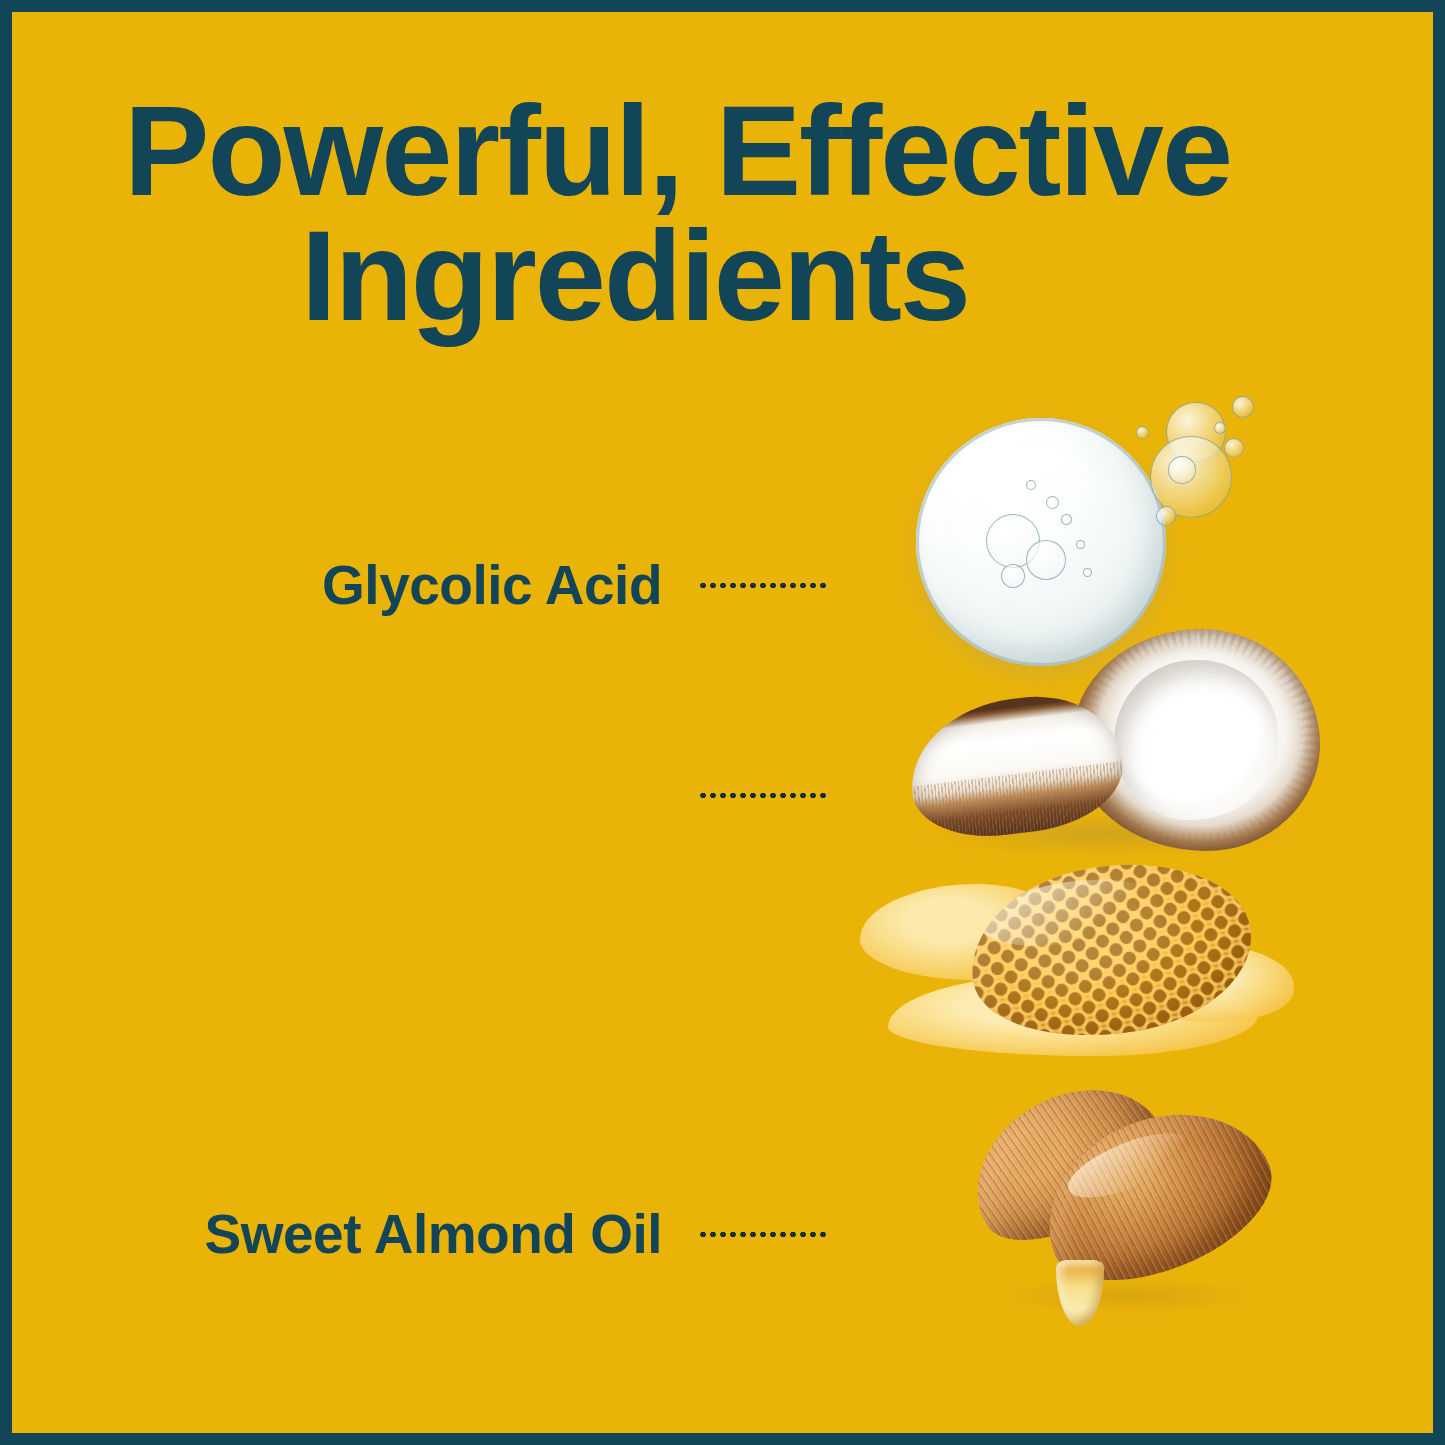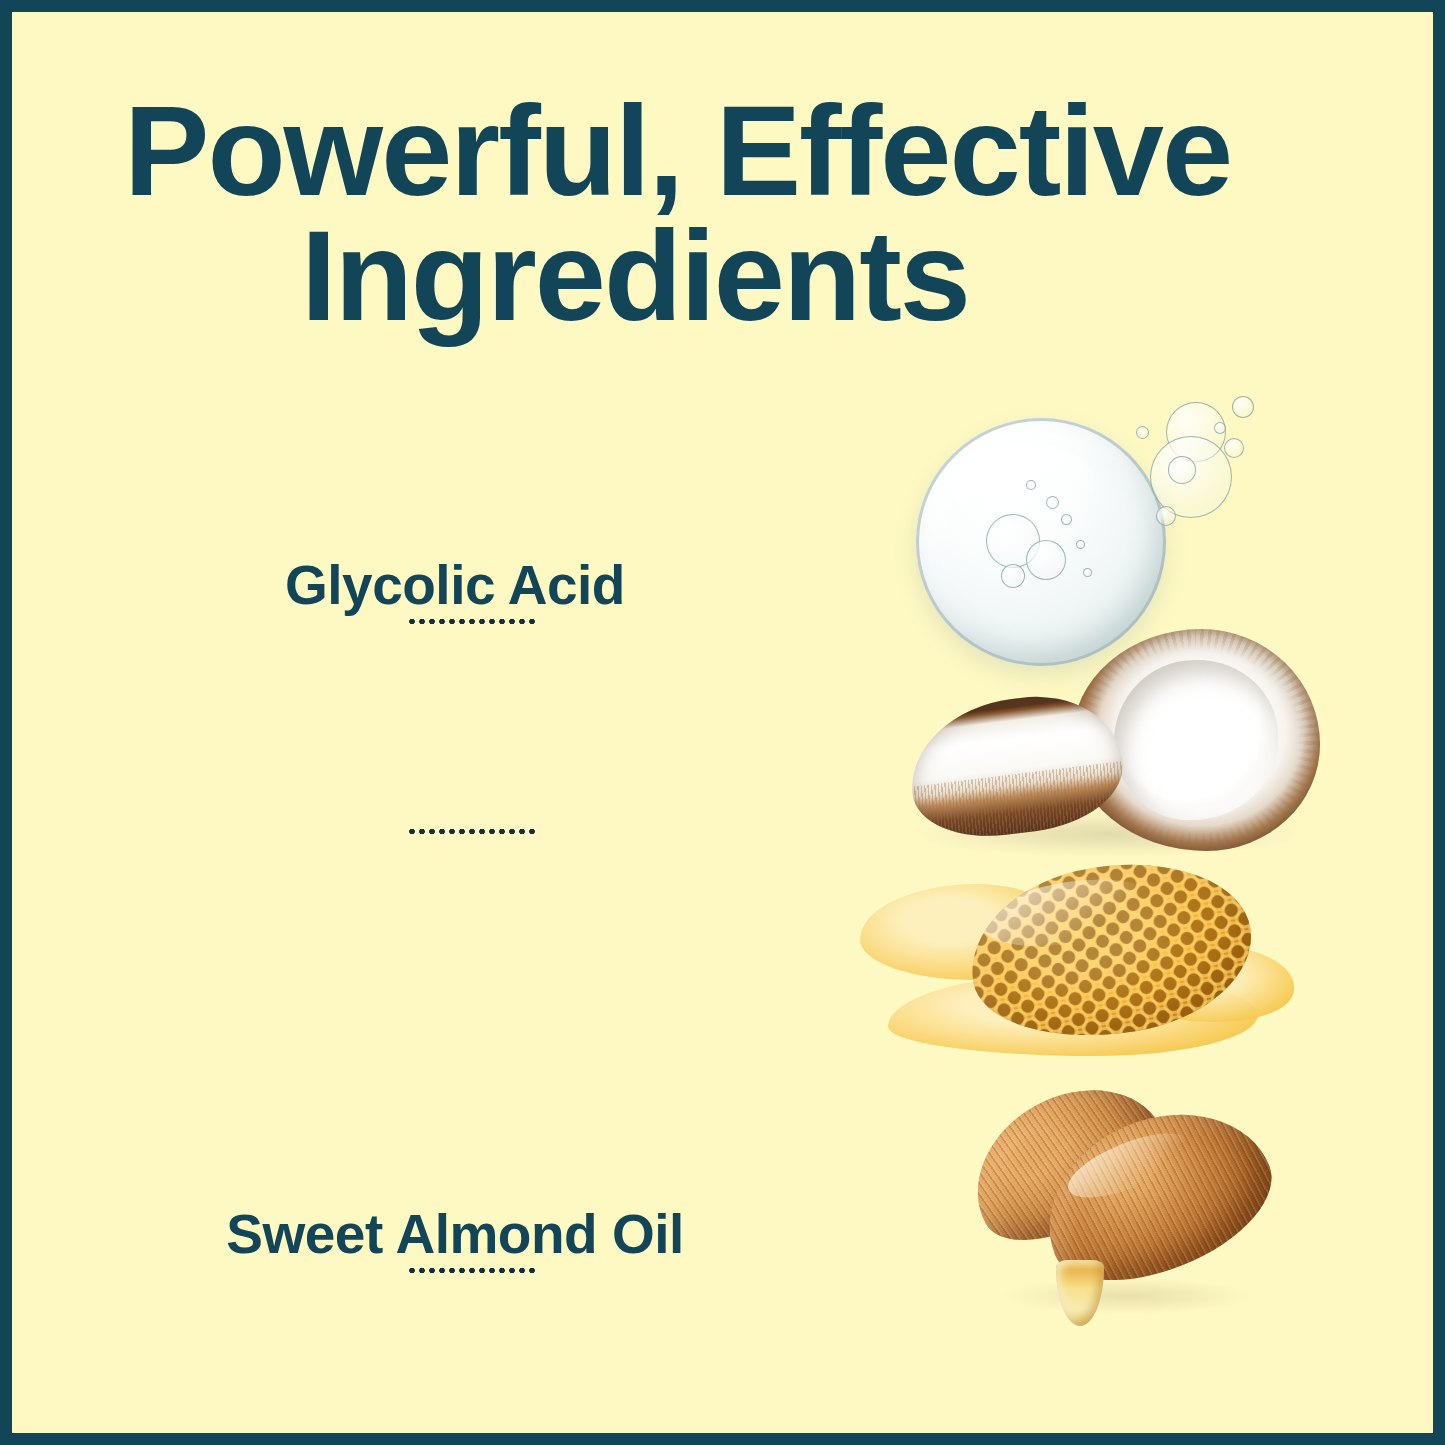--- a/index.html
+++ b/index.html
@@ -4,21 +4,21 @@
 <style>
   html, body {
     margin: 0;
     padding: 0;
     background: #ffffff;
   }
   #canvas {
     position: relative;
     width: 1445px;
     height: 1445px;
-    background: #fef9c3;
+    background: #eab308;
     overflow: hidden;
     font-family: "Liberation Sans", sans-serif;
   }
   
   #frame {
     position: absolute;
     inset: 0;
     border: 12px solid #134558;
     box-sizing: border-box;
     pointer-events: none;
@@ -42,21 +42,20 @@
 
   
   .row {
     position: absolute;
     left: 80px;
     width: 750px;
     height: 80px;
     display: flex;
     align-items: center;
     justify-content: flex-end;
-    flex-direction: column;
   }
   .row-label {
     color: #134558;
     font-weight: 700;
     font-size: 55px;
     letter-spacing: -0.5px;
     white-space: nowrap;
     text-align: right;
   }
   .leader {

